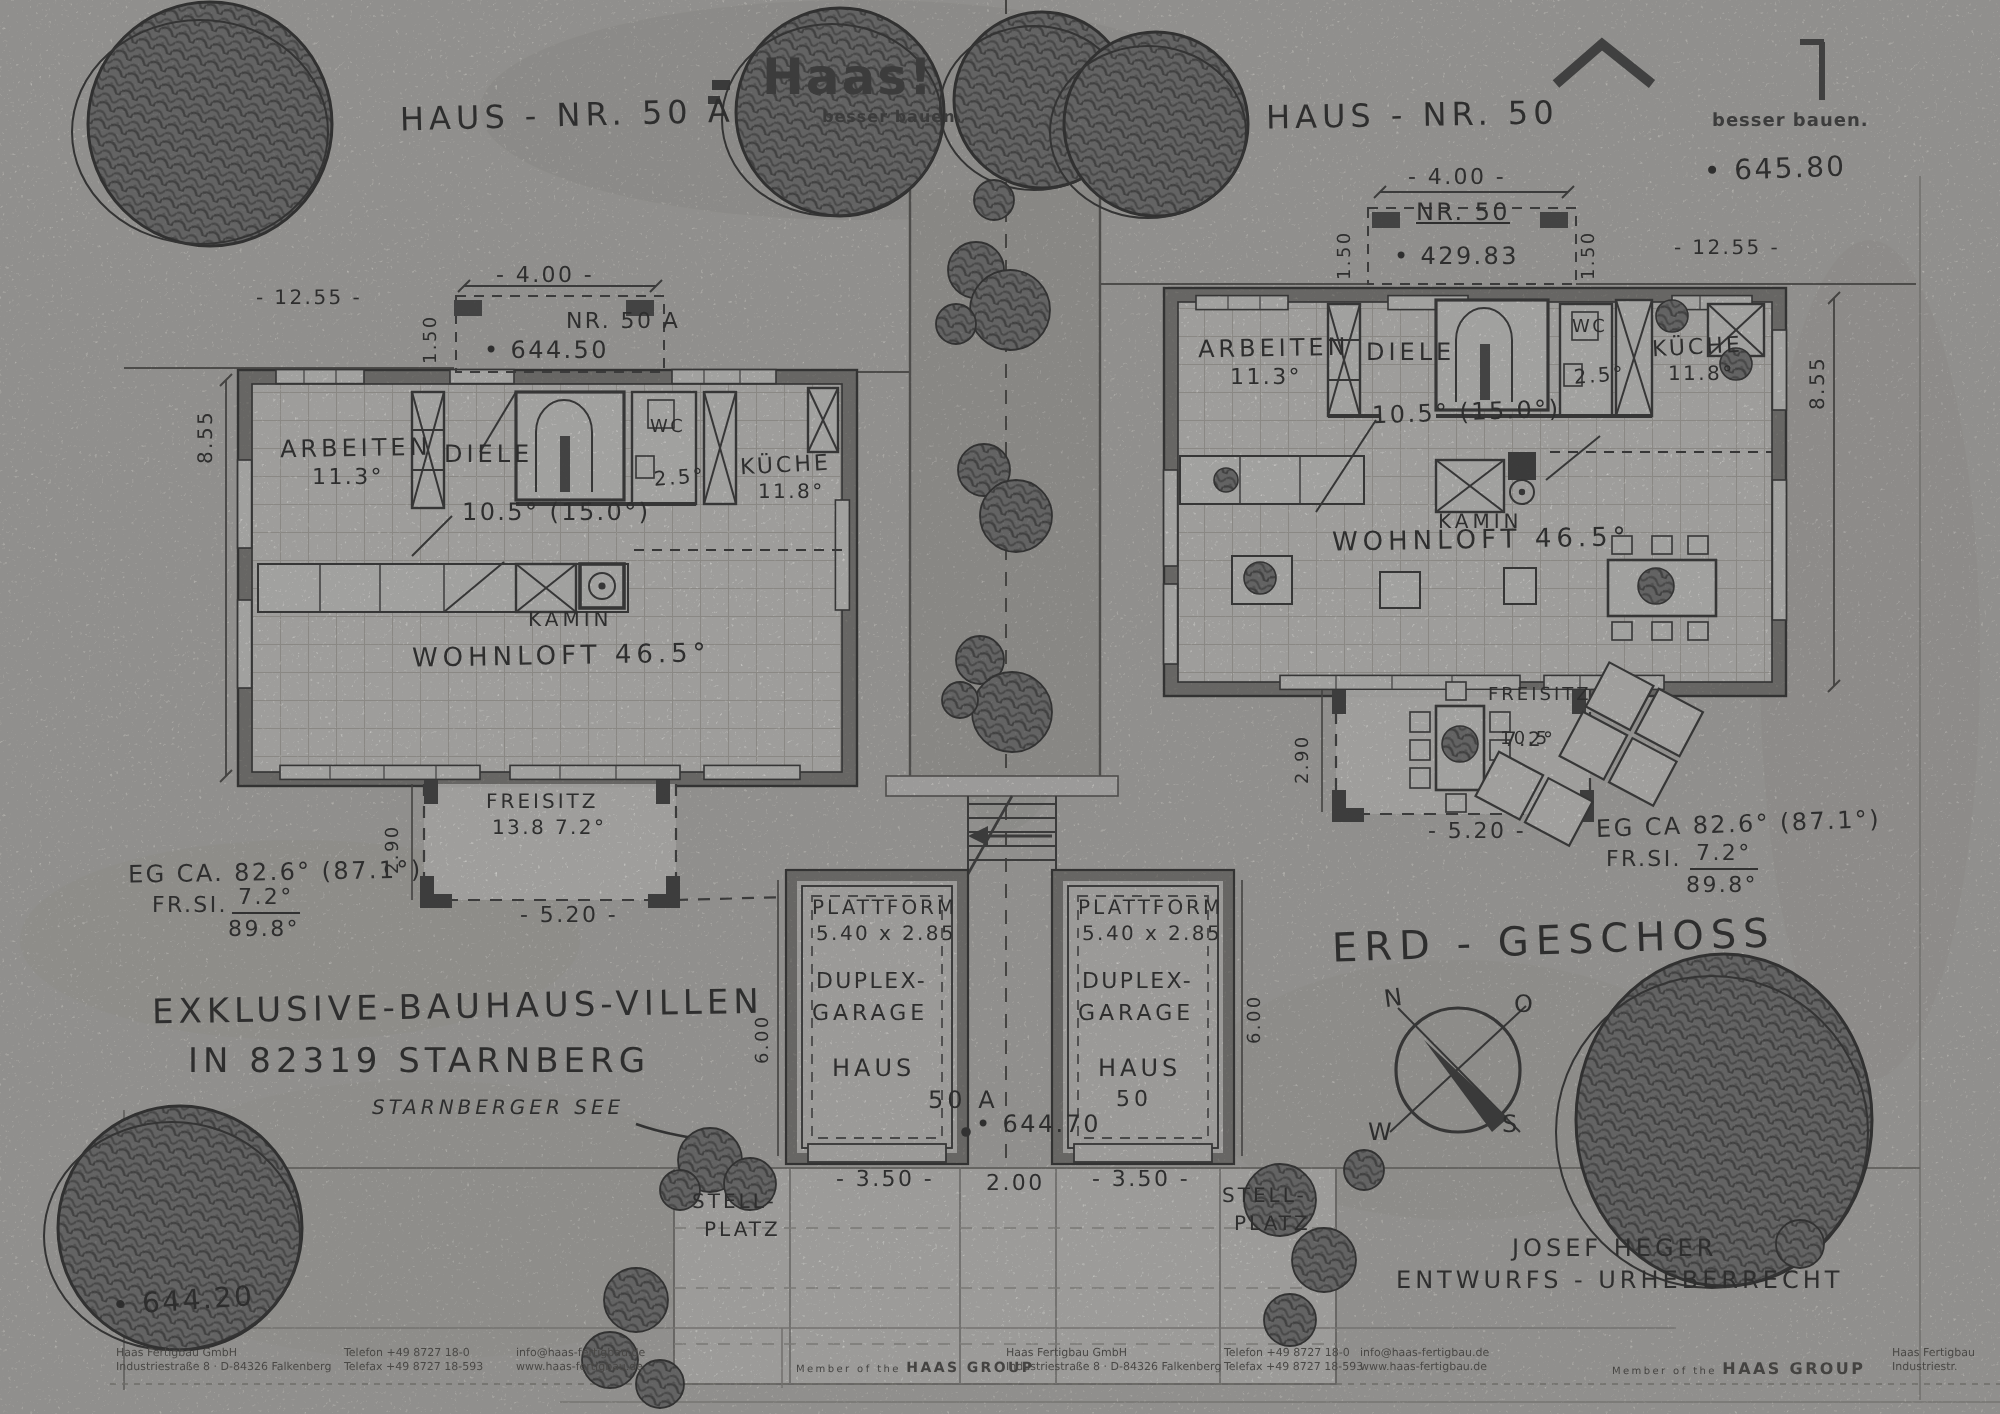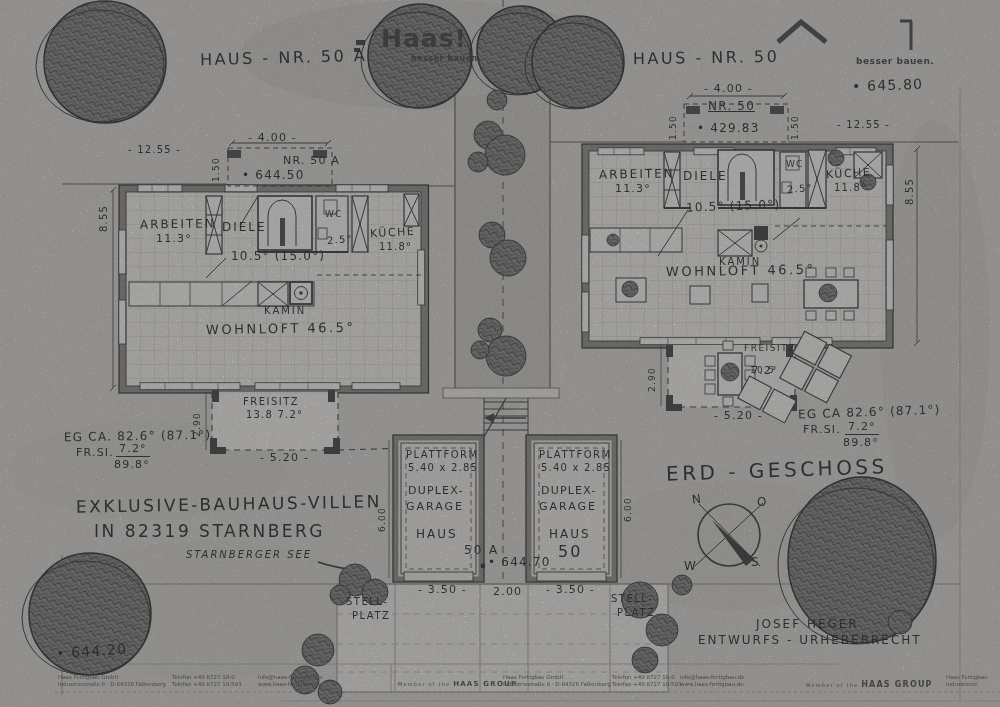--- a/index.html
+++ b/index.html
@@ -494,21 +494,21 @@
 <div class="lbl" style="left:408px;top:463px;font-size:10px;">5.40 x 2.85</div>
 <div class="lbl" style="left:408px;top:485px;font-size:11px;">DUPLEX-</div>
 <div class="lbl" style="left:406px;top:501px;font-size:11px;letter-spacing:2px;">GARAGE</div>
 <div class="lbl" style="left:416px;top:528px;font-size:12px;letter-spacing:2px;">HAUS</div>
 <div class="lbl" style="left:420px;top:544px;font-size:12px;letter-spacing:2px;margin-left:44px;">50 A</div>
 <div class="lbl" style="left:539px;top:450px;font-size:10px;letter-spacing:1.5px;">PLATTFORM</div>
 <div class="lbl" style="left:541px;top:463px;font-size:10px;">5.40 x 2.85</div>
 <div class="lbl" style="left:541px;top:485px;font-size:11px;">DUPLEX-</div>
 <div class="lbl" style="left:539px;top:501px;font-size:11px;letter-spacing:2px;">GARAGE</div>
 <div class="lbl" style="left:549px;top:528px;font-size:12px;letter-spacing:2px;">HAUS</div>
-<div class="lbl" style="left:558px;top:544px;font-size:16px;letter-spacing:2px;">50</div>
+<div class="lbl" style="left:558px;top:544px;font-size:11px;letter-spacing:2px;">50</div>
 
 <div class="lbl" style="left:488px;top:556px;font-size:12px;">• 644.70</div>
 <div class="lbl" style="left:418px;top:584px;font-size:11px;">- 3.50 -</div>
 <div class="lbl" style="left:493px;top:586px;font-size:11px;">2.00</div>
 <div class="lbl" style="left:546px;top:584px;font-size:11px;">- 3.50 -</div>
 <div class="lbl v" style="left:378px;top:532px;font-size:9px;">6.00</div>
 <div class="lbl v" style="left:624px;top:522px;font-size:9px;">6.00</div>
 
 <div class="lbl" style="left:346px;top:597px;font-size:10px;letter-spacing:1.5px;">STELL-</div>
 <div class="lbl" style="left:352px;top:611px;font-size:10px;letter-spacing:1.5px;">PLATZ</div>

